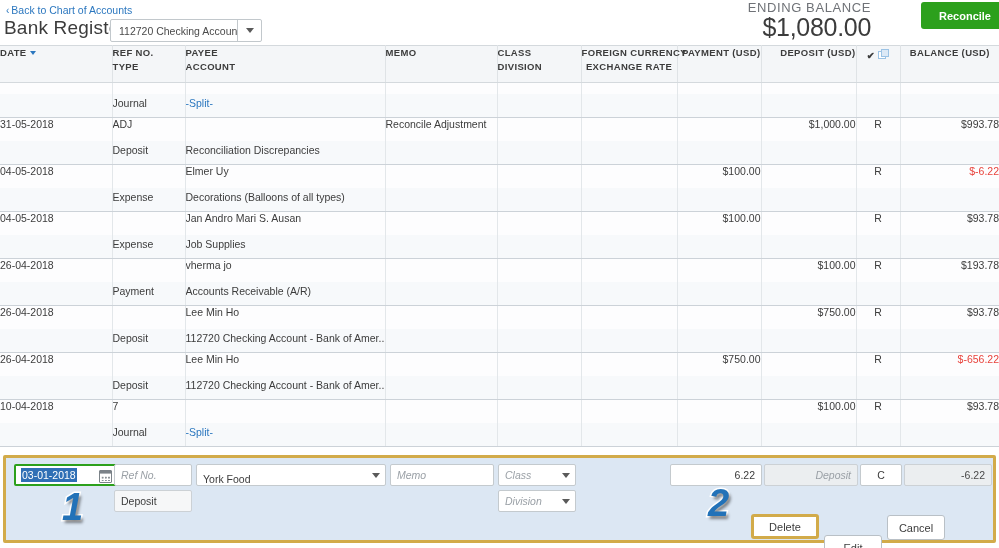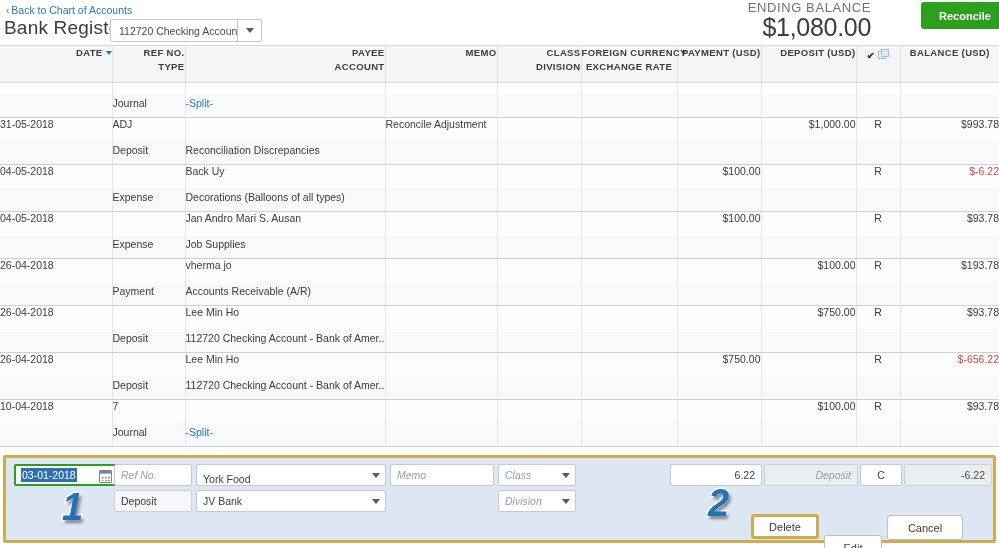--- a/index.html
+++ b/index.html
@@ -75,21 +75,21 @@
   table.reg td, table.reg th { padding: 0; vertical-align: top; }
 
   thead th {
     background: #f4f6f8;
     border-top: 1px solid #d4d9dd;
     border-bottom: 1px solid #d4d9dd;
     border-right: 1px solid #dfe3e6;
     height: 37px;
     font-size: 9.5px; color: #3c3c3c; font-weight: bold;
     letter-spacing: .35px;
-    text-align: right;
+    text-align: left;
     padding: 6px 8px 0 8px;
     line-height: 14px;
     white-space: nowrap;
   }
   thead th.num { text-align: right; }
   thead th.ctr { text-align: center; padding-left:0; padding-right:0;}
   thead th:last-child { border-right: none; text-align: center; }
   thead th .sub { display:block; font-weight:bold; }
   .sort-tri {
     display:inline-block; width:0;height:0; margin-left:3px;
@@ -335,21 +335,21 @@
           <td></td>
           <td></td>
           <td class="num"></td>
           <td class="num"></td>
           <td class="ctr"></td>
           <td class="num"></td>
         </tr>
         <tr class="r-top">
           <td><span>04-05-2018</span></td>
           <td><span></span></td>
-          <td><span>Back Uy</span></td>
+          <td><span>Elmer Uy</span></td>
           <td><span></span></td>
           <td><span></span></td>
           <td><span></span></td>
           <td class="num"><span>$100.00</span></td>
           <td class="num"><span></span></td>
           <td class="ctr"><span>R</span></td>
           <td class="num neg"><span>$-6.22</span></td>
         </tr>
         <tr class="r-bot">
           <td></td>
@@ -495,26 +495,20 @@
 
     <div class="fld ph" style="left:108px; top:6px; width:78px;">Ref No.</div>
     <div class="fld" style="left:108px; top:32px; width:78px; background:#f6f7f8; border-color:#ccd1d5;">Deposit</div>
 
     <div class="fld" style="left:190px; top:6px; width:190px;align-items:flex-end;">
       <span>York Food</span>
       <span class="dd">
             <span class="caret-tri"></span>
           </span>
     </div>
-    <div class="fld" style="left:190px; top:32px; width:190px;">
-      <span>JV Bank</span>
-      <span class="dd">
-            <span class="caret-tri"></span>
-          </span>
-    </div>
 
     <div class="fld ph" style="left:384px; top:6px; width:104px;">Memo</div>
 
     <div class="fld ph" style="left:492px; top:6px; width:78px;">
       <span>Class</span>
       <span class="dd">
             <span class="caret-tri"></span>
           </span>
     </div>
     <div class="fld ph" style="left:492px; top:32px; width:78px;">
@@ -524,21 +518,21 @@
           </span>
     </div>
 
     <div class="fld num" style="left:664px; top:6px; width:92px;">6.22</div>
     <div class="fld ph-gray" style="left:758px; top:6px; width:94px;">Deposit</div>
     <div class="fld" style="left:854px; top:6px; width:42px; justify-content:center;">C</div>
     <div class="fld readonly" style="left:898px; top:6px; width:88px;">-6.22</div>
 
     <div class="btn sel" style="left:745px; top:56px; width:68px;">Delete</div>
     <div class="btn plain" style="left:818px; top:57px; width:58px;margin-top:20px;">Edit</div>
-    <div class="btn plain" style="left:881px; top:57px; width:76px;">Cancel</div>
+    <div class="btn plain" style="left:881px; top:57px; width:58px;">Cancel</div>
     <div class="btn save" style="left:996px; top:57px; width:60px;padding-left:32px;">Save</div>
    </div>
   </div>
 
   <div class="badge" style="left:62px; top:488px;">1</div>
   <div class="badge" style="left:708px; top:484px;">2</div>
 
 </div>
 
 </body></html>

